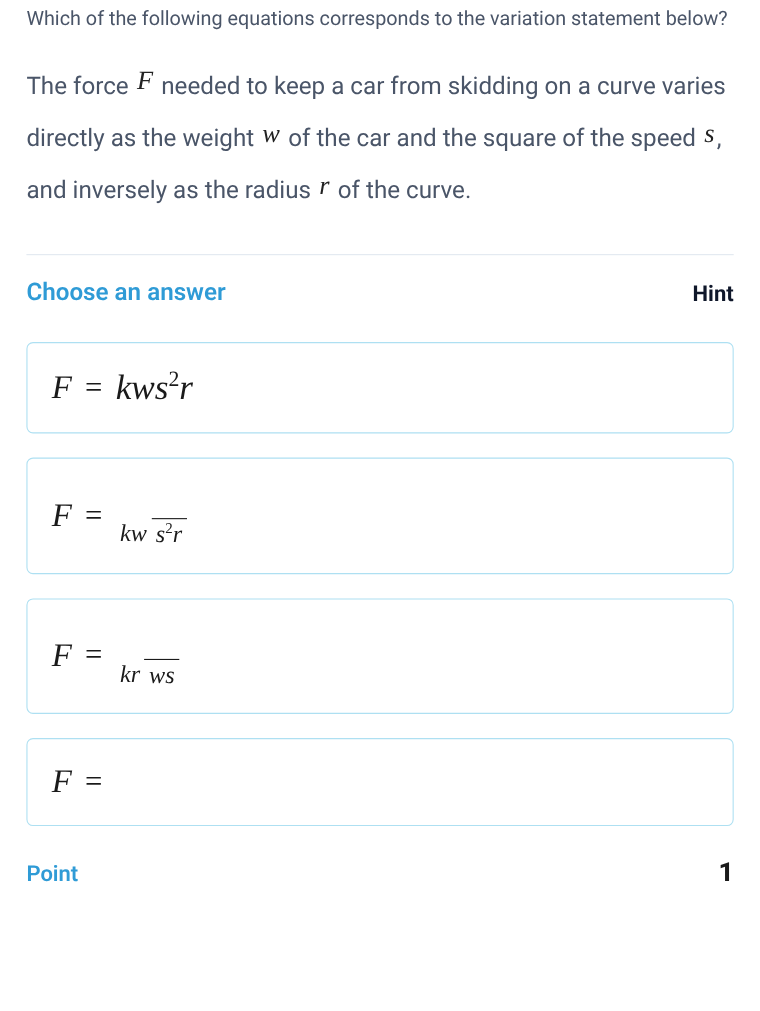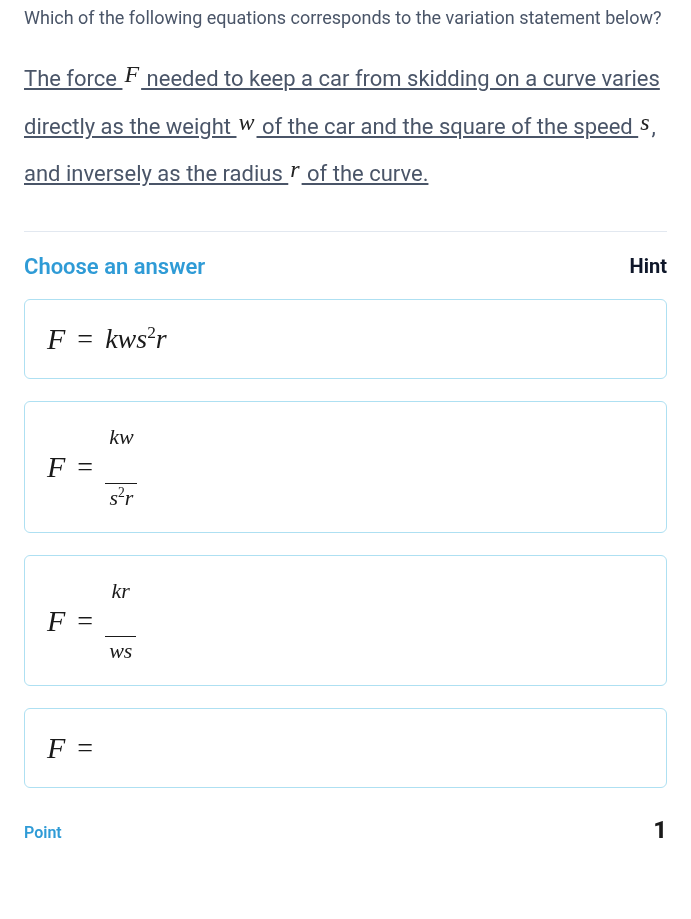--- a/index.html
+++ b/index.html
@@ -14,41 +14,40 @@
     font-size: 18px;
     line-height: 1.55;
     color: #4a5568;
     padding-top: 4px;
   }
   .statement {
     font-size: 22px;
     line-height: 1.9;
     color: #4a5568;
     margin-top: 20px;
-    text-decoration: underline;
   }
   .statement .mathvar {
     font-family: Georgia, "Times New Roman", serif;
     font-style: italic;
     font-size: 24px;
     color: #222;
     display: inline-block;
     vertical-align: 4px;
     padding: 0 2px;
   }
   .divider {
     border: none;
     border-top: 1px solid #e2e8f0;
     margin: 36px 0 22px 0;
   }
   .choose-row {
     display: flex;
     justify-content: space-between;
-    align-items: flex-start;
-    margin-bottom: 20px;
+    align-items: center;
+    margin-bottom: 32px;
   }
   .choose-label {
     color: #2f9bd6;
     font-size: 22px;
     font-weight: 600;
   }
   .hint {
     color: #0f172a;
     font-size: 20px;
     font-weight: 700;
@@ -68,39 +67,39 @@
     font-size: 28px;
     color: #1a1a1a;
     display: flex;
     align-items: center;
     gap: 10px;
   }
   .eq .lhs { font-size: 30px; }
   .eq .equals { font-style: normal; padding: 0 2px; }
   .frac {
     display: inline-flex;
-    flex-direction: column;
-    align-items: center;
+    flex-direction: row;
+    align-items: flex-end;
     font-size: 22px;
     line-height: 1.15;
     vertical-align: middle;
   }
   .frac .num { padding: 0 4px 1px 4px; }
   .frac .den { border-top: 1.3px solid #1a1a1a; padding: 1px 4px 0 4px; margin-top: 32px; }
-  .rhs-inline { font-size: 28px; }
+  .rhs-inline { font-size: 32px; }
   sup { font-size: 0.62em; font-style: normal; vertical-align: super; line-height: 0; }
   .point-row {
     display: flex;
     justify-content: space-between;
     align-items: baseline;
     margin-top: 28px;
   }
   .point-label {
     color: #2f9bd6;
-    font-size: 16px;
+    font-size: 20px;
     font-weight: 600;
   }
   .point-value {
     color: #1a1a1a;
     font-size: 24px;
     font-weight: 800;
   }
 </style>
 </head>
 <body>

